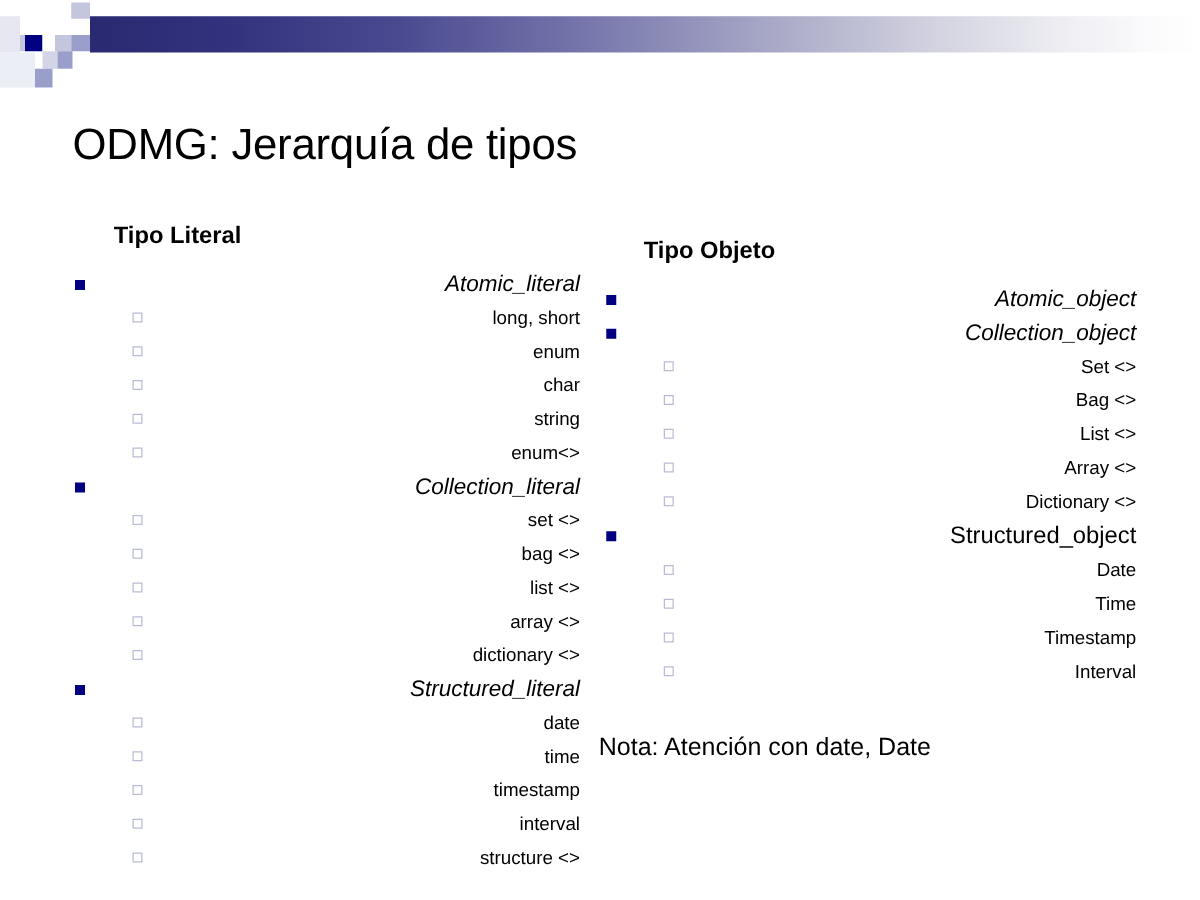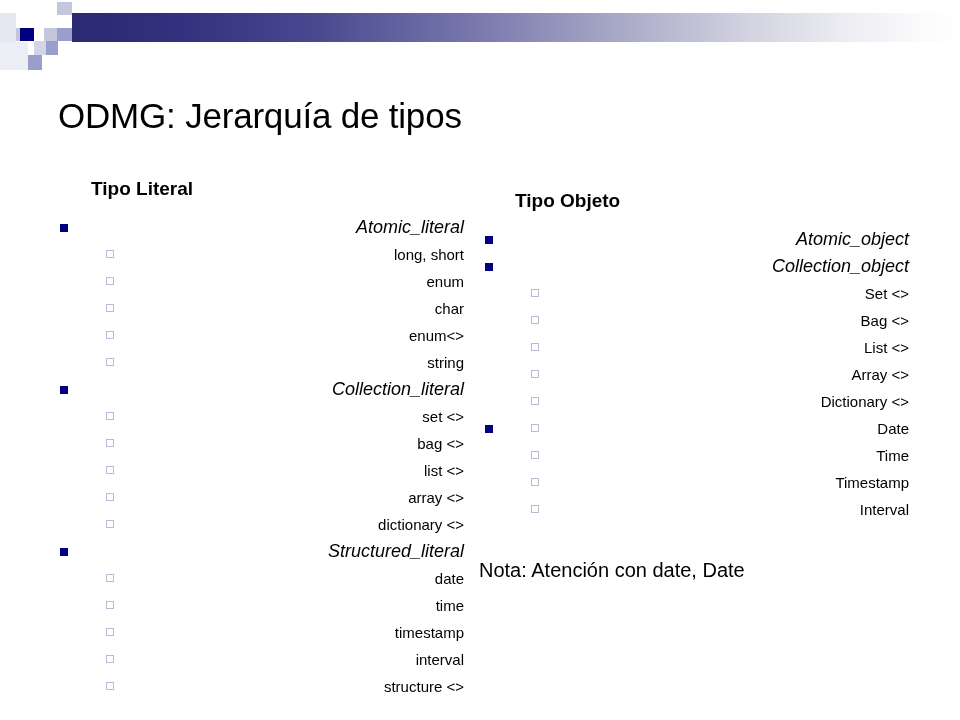--- a/index.html
+++ b/index.html
@@ -156,22 +156,22 @@
 <div id="page-title">ODMG: Jerarquía de tipos</div>
 
 <div class="column" id="column-literal">
   <div class="col-heading">Tipo Literal</div>
   <ul class="lvl1" id="literal-list">
       <li class="item1"><span class="bullet1"></span><span>Atomic_literal</span></li>
       <ul class="lvl2">
         <li class="item2"><span class="bullet2"></span><span>long, short</span></li>
         <li class="item2"><span class="bullet2"></span><span>enum</span></li>
         <li class="item2"><span class="bullet2"></span><span>char</span></li>
+        <li class="item2"><span class="bullet2"></span><span>string</span></li>
         <li class="item2"><span class="bullet2"></span><span>enum&lt;&gt;</span></li>
-        <li class="item2"><span class="bullet2"></span><span>string</span></li>
       </ul>
       <li class="item1"><span class="bullet1"></span><span>Collection_literal</span></li>
       <ul class="lvl2">
         <li class="item2"><span class="bullet2"></span><span>set &lt;&gt;</span></li>
         <li class="item2"><span class="bullet2"></span><span>bag &lt;&gt;</span></li>
         <li class="item2"><span class="bullet2"></span><span>list &lt;&gt;</span></li>
         <li class="item2"><span class="bullet2"></span><span>array &lt;&gt;</span></li>
         <li class="item2"><span class="bullet2"></span><span>dictionary &lt;&gt;</span></li>
       </ul>
       <li class="item1"><span class="bullet1"></span><span>Structured_literal</span></li>
@@ -190,21 +190,21 @@
   <ul class="lvl1" id="object-list">
       <li class="item1"><span class="bullet1"></span><span>Atomic_object</span></li>
       <li class="item1"><span class="bullet1"></span><span>Collection_object</span></li>
       <ul class="lvl2">
         <li class="item2"><span class="bullet2"></span><span>Set &lt;&gt;</span></li>
         <li class="item2"><span class="bullet2"></span><span>Bag &lt;&gt;</span></li>
         <li class="item2"><span class="bullet2"></span><span>List &lt;&gt;</span></li>
         <li class="item2"><span class="bullet2"></span><span>Array &lt;&gt;</span></li>
         <li class="item2"><span class="bullet2"></span><span>Dictionary &lt;&gt;</span></li>
       </ul>
-      <li class="item1 upright"><span class="bullet1"></span></li>
+      <li class="item1 upright"><span class="bullet1"></span><span>Structured_object</span></li>
       <ul class="lvl2">
         <li class="item2"><span class="bullet2"></span><span>Date</span></li>
         <li class="item2"><span class="bullet2"></span><span>Time</span></li>
         <li class="item2"><span class="bullet2"></span><span>Timestamp</span></li>
         <li class="item2"><span class="bullet2"></span><span>Interval</span></li>
       </ul>
     </ul>
   <div id="nota-line">Nota: Atención con date, Date</div>
 </div>
 

